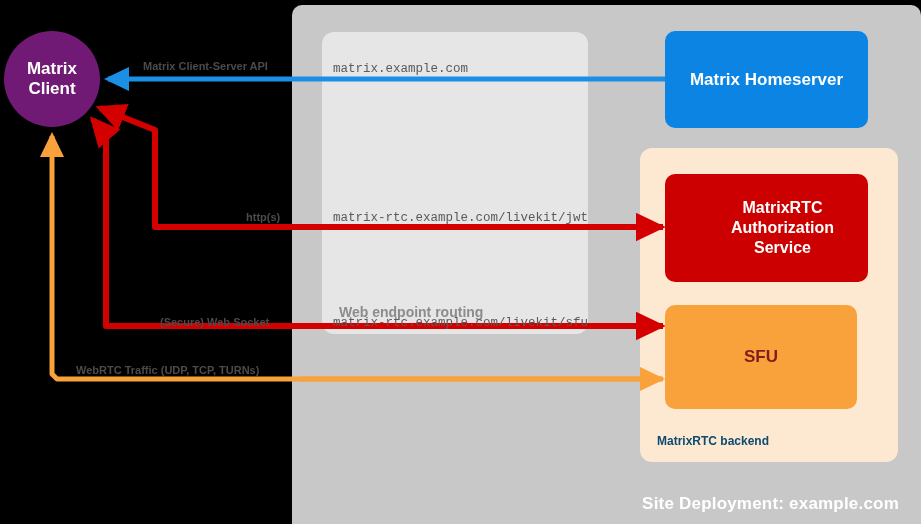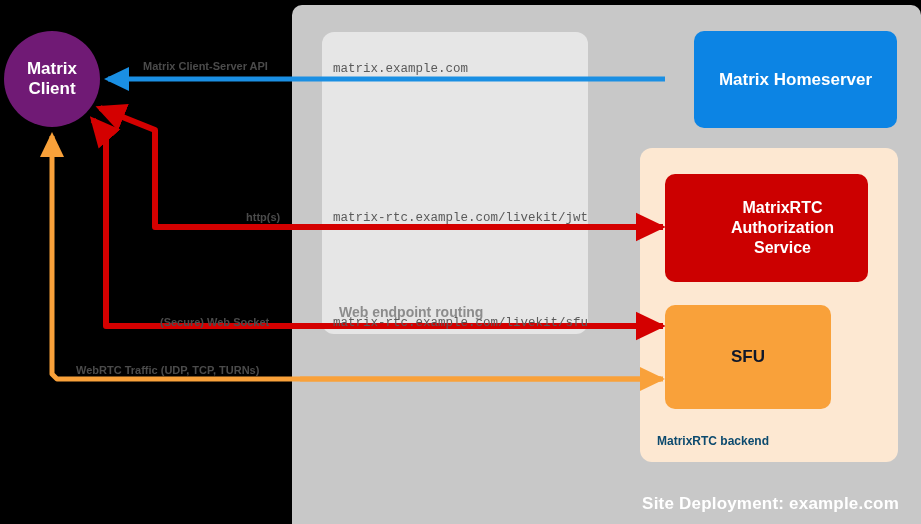--- a/index.html
+++ b/index.html
@@ -43,40 +43,40 @@
   
   #matrix-client{
     left:4px;top:31px;width:96px;height:96px;
     background:#701a75;border-radius:50%;
     display:flex;align-items:center;justify-content:center;
     color:#fff;font-weight:bold;font-size:17px;line-height:1.15;
     text-align:center;
     z-index:6;
   }
   #homeserver{
-    left:694px;top:31px;width:203px;height:97px;
+    left:665px;top:31px;width:203px;height:97px;
     background:#0c84e4;border-radius:10px;
     display:flex;align-items:center;justify-content:center;
     color:#fff;font-weight:bold;font-size:17px;text-align:center;
     z-index:5;
   }
   #auth-service{
     left:665px;top:174px;width:203px;height:108px;
     background:#cc0000;border-radius:10px;
     display:flex;align-items:center;justify-content:center;
     color:#fff;font-weight:bold;font-size:16px;line-height:1.25;
     text-align:center;
     z-index:5;
     padding-left:32px;
   }
   #sfu{
-    left:665px;top:305px;width:166px;height:104px;
+    left:665px;top:305px;width:192px;height:104px;
     background:#f9a13a;border-radius:10px;
     display:flex;align-items:center;justify-content:center;
-    color:#0f172a;font-weight:bold;font-size:17px;text-align:center;
+    color:#7f1d1d;font-weight:bold;font-size:17px;text-align:center;
     z-index:5;
   }
 
   
   #edges{position:absolute;left:0;top:0;width:921px;height:524px;z-index:4;}
 
   
   .elabel{position:absolute;font-size:11px;font-weight:bold;white-space:nowrap;z-index:7;}
   .elabel.dim{color:#4b4b4b;margin-left:12px;}
   .elabel.mono{font-family:"Liberation Mono","DejaVu Sans Mono",monospace;

